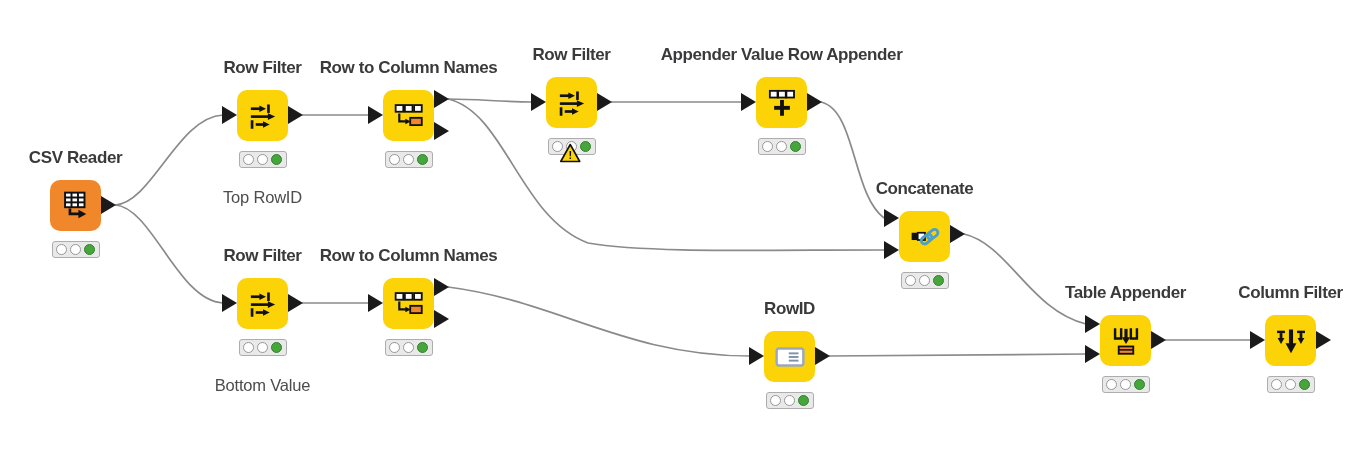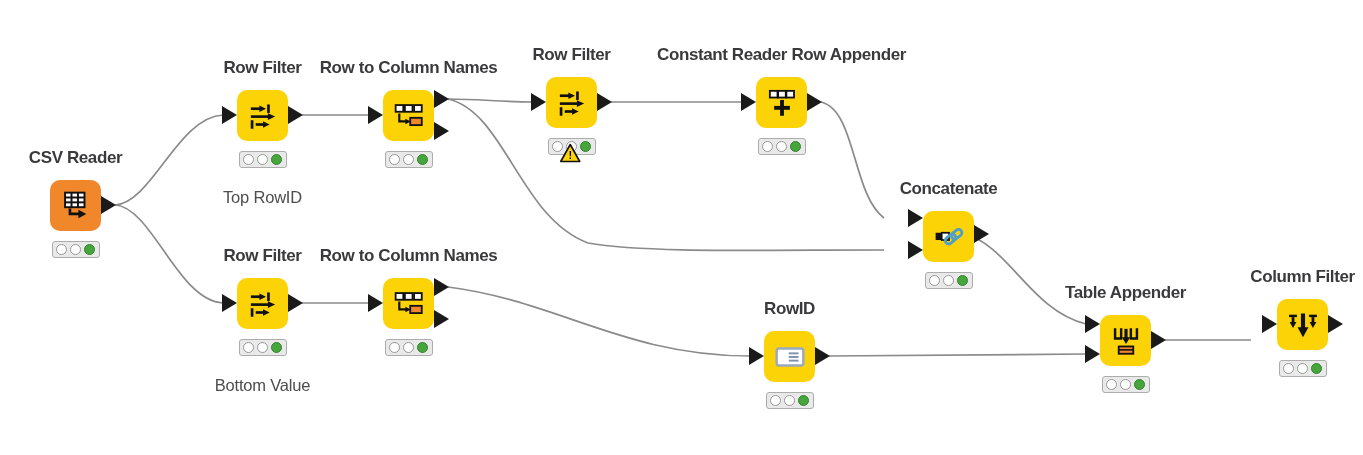--- a/index.html
+++ b/index.html
@@ -166,42 +166,42 @@
       </div>
 
   <span class="port input" style="top: 16px;"></span>
       <span class="port output" style="top: 16px;"></span>
       <span class="warning"><svg viewBox="0 0 22 20">
           <path d="M11,1.5 L20.5,18.5 L1.5,18.5 Z" fill="#fcd306" stroke="#111" stroke-width="1.6" stroke-linejoin="round"></path>
           <text x="11" y="16" text-anchor="middle" font-family="Liberation Sans,sans-serif" font-size="11" font-weight="bold" fill="#111">!</text>
         </svg></span>
     </div>
     <div class="node" style="left: 756px; top: 77px;">
-    <div class="node-title">Constant Reader Row Appender</div>
+    <div class="node-title">Appender Value Row Appender</div>
     <div class="node-icon yellow">
         <svg viewBox="0 0 28 28">
           <g fill="#fff" stroke="#111" stroke-width="1.5">
             <rect x="4" y="4" width="6.3" height="5.5"></rect>
             <rect x="10.8" y="4" width="6.3" height="5.5"></rect>
             <rect x="17.6" y="4" width="6.3" height="5.5"></rect>
           </g>
           <line x1="14" y1="11.5" x2="14" y2="24.5" stroke="#111" stroke-width="3.2"></line>
           <line x1="7.5" y1="18" x2="20.5" y2="18" stroke="#111" stroke-width="3.2"></line>
         </svg>
       </div>
     <div class="traffic">
         <span class="light off"></span>
         <span class="light off"></span>
         <span class="light green"></span>
       </div>
 
   <span class="port input" style="top: 16px;"></span>
       <span class="port output" style="top: 16px;"></span>
     </div>
-    <div class="node" style="left: 923px; top: 211px;">
+    <div class="node" style="left: 899px; top: 211px;">
     <div class="node-title">Concatenate</div>
     <div class="node-icon yellow">
         <svg viewBox="0 0 28 28">
           <rect x="3" y="10.5" width="5" height="6" fill="#111"></rect>
           <rect x="8" y="10.5" width="6" height="6" fill="#fff" stroke="#111" stroke-width="1.4"></rect>
           <g stroke="#4fa0c8" stroke-width="2.4" fill="none">
             <rect x="10.5" y="13" width="9.5" height="5.5" rx="2.7" transform="rotate(-38 15.2 15.7)"></rect>
             <rect x="15.5" y="9" width="9.5" height="5.5" rx="2.7" transform="rotate(-38 20.2 11.7)"></rect>
           </g>
         </svg>
@@ -301,21 +301,21 @@
     <div class="traffic">
         <span class="light off"></span>
         <span class="light off"></span>
         <span class="light green"></span>
       </div>
 
   <span class="port input" style="top: 0px;"></span>
       <span class="port input" style="top: 30px;"></span>
       <span class="port output" style="top: 16px;"></span>
     </div>
-    <div class="node" style="left: 1265px; top: 299px; margin-left: 12px;">
+    <div class="node" style="left: 1265px; top: 315px;">
     <div class="node-title">Column Filter</div>
     <div class="node-icon yellow">
         <svg viewBox="0 0 28 28">
           <line x1="2.5" y1="6.5" x2="9" y2="6.5" stroke="#111" stroke-width="2"></line>
           <line x1="5.8" y1="7.5" x2="5.8" y2="12.5" stroke="#111" stroke-width="2.3"></line>
           <path d="M3,11.5 L5.8,16.5 L8.6,11.5 Z" fill="#111"></path>
           <line x1="19" y1="6.5" x2="25.5" y2="6.5" stroke="#111" stroke-width="2"></line>
           <line x1="22.2" y1="7.5" x2="22.2" y2="12.5" stroke="#111" stroke-width="2.3"></line>
           <path d="M19.4,11.5 L22.2,16.5 L25,11.5 Z" fill="#111"></path>
           <line x1="14" y1="4.5" x2="14" y2="18" stroke="#111" stroke-width="3.4"></line>

